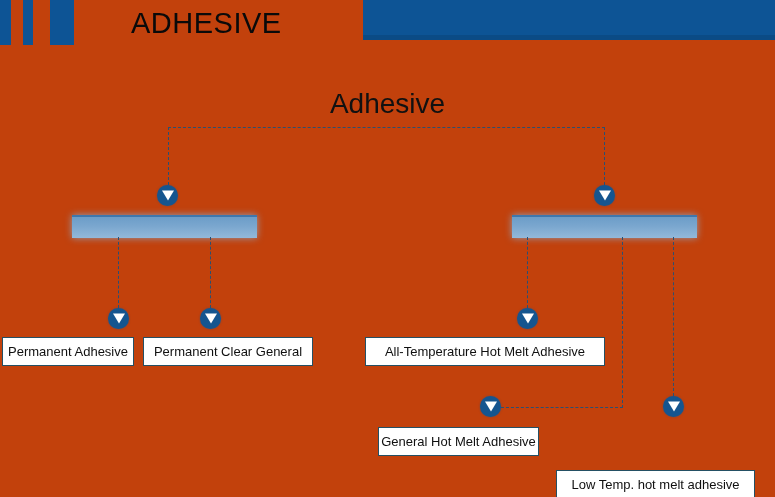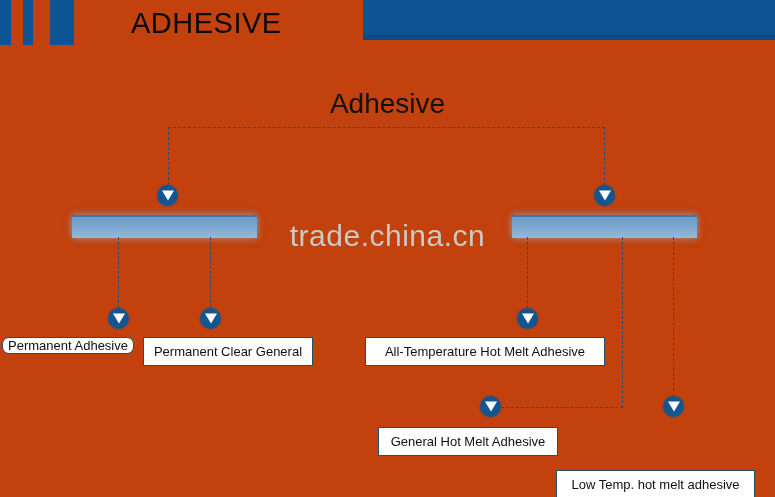--- a/index.html
+++ b/index.html
@@ -145,21 +145,20 @@
   <div class="hdr-bar b1"></div>
   <div class="hdr-bar b2"></div>
   <div class="hdr-bar b3"></div>
 
   <div class="hdr-block">
     <div class="sheen"></div>
   </div>
 
   <div class="hdr-title">ADHESIVE</div>
 
-  <div class="watermark">trade.china.cn</div>
 
   <div class="root-title">Adhesive</div>
 
   <div class="dash-h" style="left:168px; top:127px; width:437px;"></div>
 
   <div class="dash-v" style="left:168px; top:127px; height:58px;"></div>
 
   <div class="dash-v" style="left:604px; top:127px; height:58px;"></div>
 
   <div class="marker" style="left:157px; top:185px;">
@@ -175,21 +174,21 @@
   <div class="dash-v" style="left:118px; top:237px; height:71px;"></div>
   <div class="dash-v" style="left:210px; top:237px; height:71px;"></div>
 
   <div class="marker" style="left:108px; top:308px;">
     <div class="tri"></div>
   </div>
   <div class="marker" style="left:200px; top:308px;">
     <div class="tri"></div>
   </div>
 
-  <div class="leafbox" style="left:2px; top:337px; width:132px; height:17px;border-radius:7px;">
+  <div class="leafbox" style="left:2px; top:337px; width:132px; height:29px;">
     <span>Permanent Adhesive</span>
   </div>
   <div class="leafbox" style="left:143px; top:337px; width:170px; height:29px;">
     <span>Permanent Clear General</span>
   </div>
 
   <div class="dash-v" style="left:527px; top:237px; height:71px;"></div>
   <div class="marker" style="left:517px; top:308px;">
     <div class="tri"></div>
   </div>
@@ -201,20 +200,20 @@
   </div>
 
   <div class="dash-v" style="left:673px; top:237px; height:159px;"></div>
   <div class="marker" style="left:663px; top:396px;">
     <div class="tri"></div>
   </div>
 
   <div class="leafbox" style="left:365px; top:337px; width:240px; height:29px;">
     <span>All-Temperature Hot Melt Adhesive</span>
   </div>
-  <div class="leafbox" style="left:378px; top:427px; width:180px; height:29px;">
+  <div class="leafbox" style="left:378px; top:427px; width:161px; height:29px;">
     <span>General Hot Melt Adhesive</span>
   </div>
   <div class="leafbox" style="left:556px; top:427px; width:199px; height:29px;margin-top:43px;">
     <span>Low Temp. hot melt adhesive</span>
   </div>
 
 </div>
 
 </body></html>

